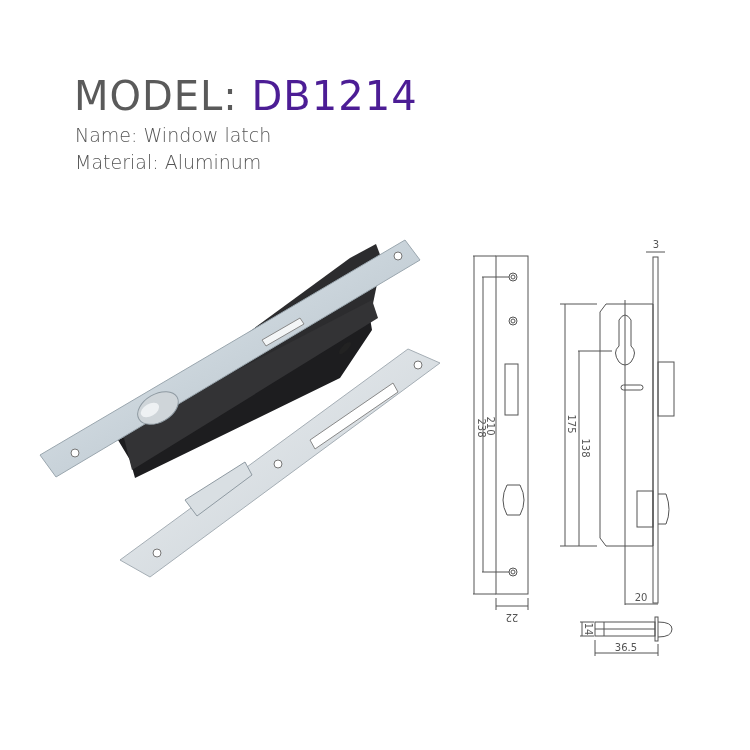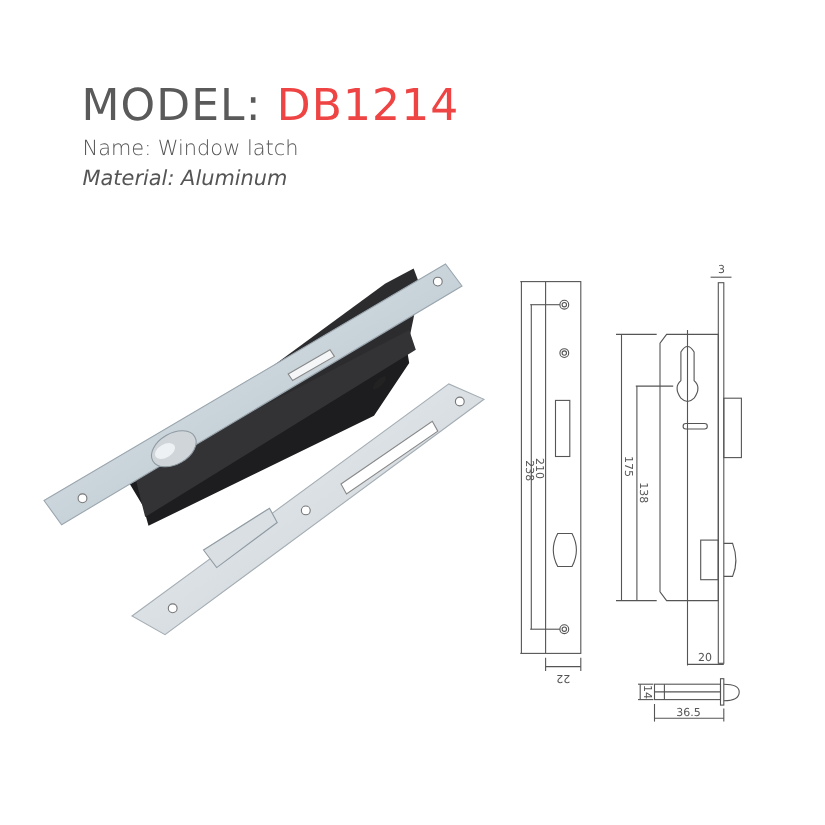--- a/index.html
+++ b/index.html
@@ -1,22 +1,22 @@
 <!DOCTYPE html>
 <html><head>
   <meta charset="utf-8">
   <style>
     html, body { margin: 0; padding: 0; background: #ffffff; }
     body { width: 750px; height: 750px; position: relative; overflow: hidden; font-family: "Liberation Sans", sans-serif; }
     .title { position: absolute; left: 74px; top: 76px; font-size: 40px; letter-spacing: 1px; font-family: "DejaVu Sans", sans-serif; font-weight: normal; line-height: 1; white-space: nowrap; }
     .title .label { color: #5a5a5a; text-align: right; }
-    .title .model { color: #ef4444; }
+    .title .model { color: #4c1d95; }
     .spec { position: absolute; left: 75px; font-size: 19px; color: #555; font-family: "DejaVu Sans", sans-serif; font-weight: 300; white-space: nowrap; }
     .spec.name { top: 124px; }
-    .spec.material { top: 151px; font-style: italic; }
+    .spec.material { top: 151px; }
     svg { position: absolute; left: 0; top: 0; }
     .dim { font-family: "DejaVu Sans", sans-serif; font-size: 10px; fill: #555; }
   </style>
 </head>
 <body>
 
 <div class="title">
   <span class="label">MODEL: </span><span class="model">DB1214</span>
 </div>
 <div class="spec name">Name: Window latch</div>

